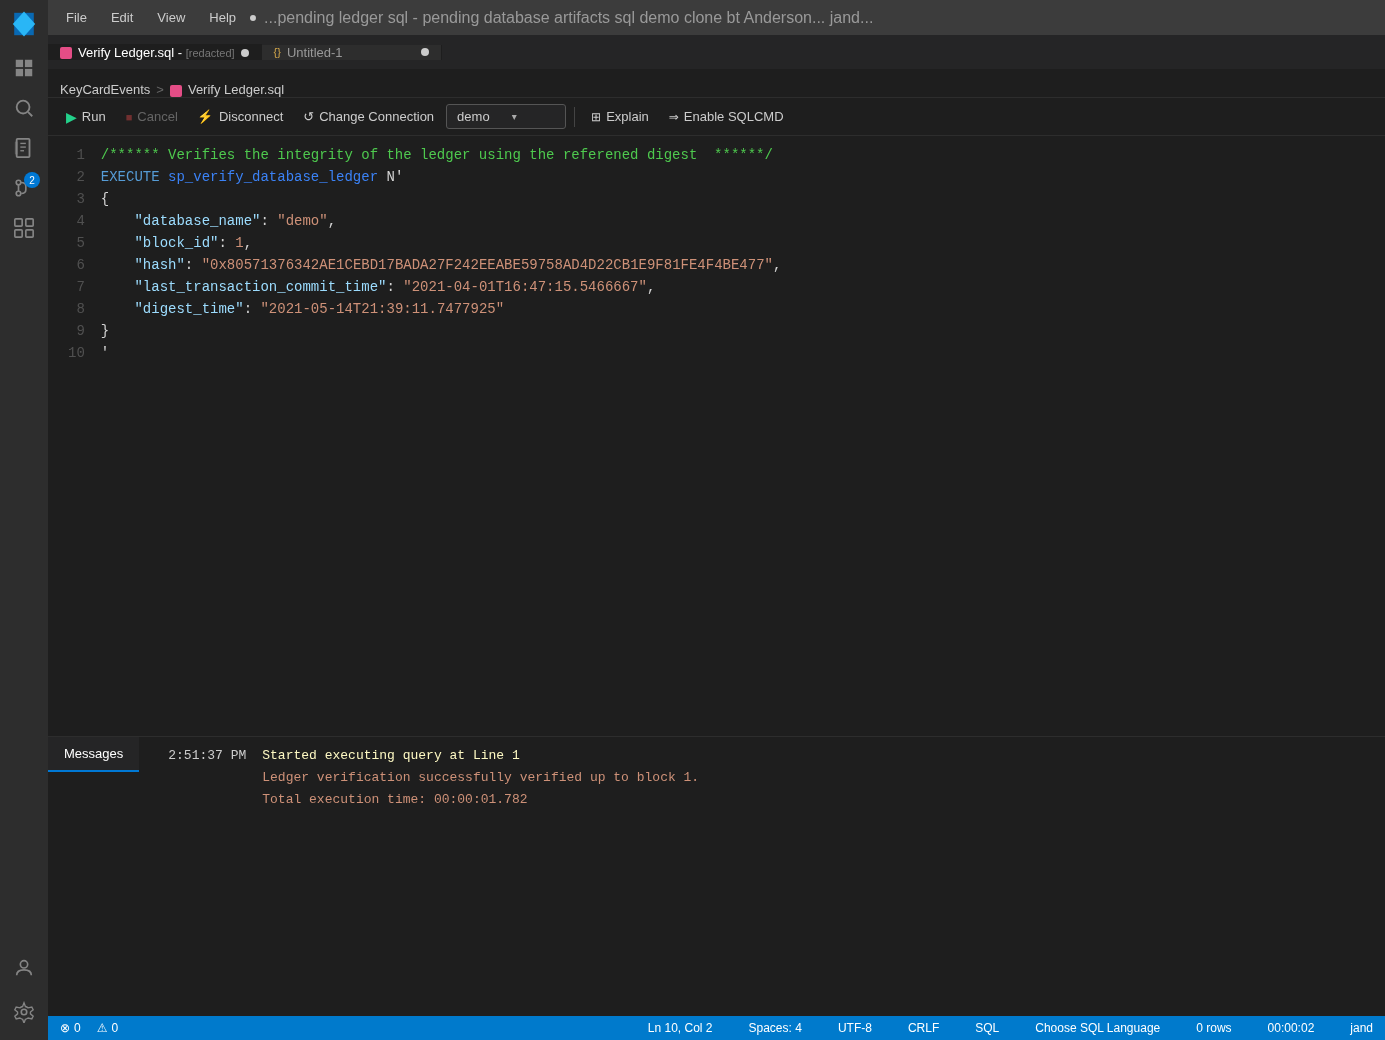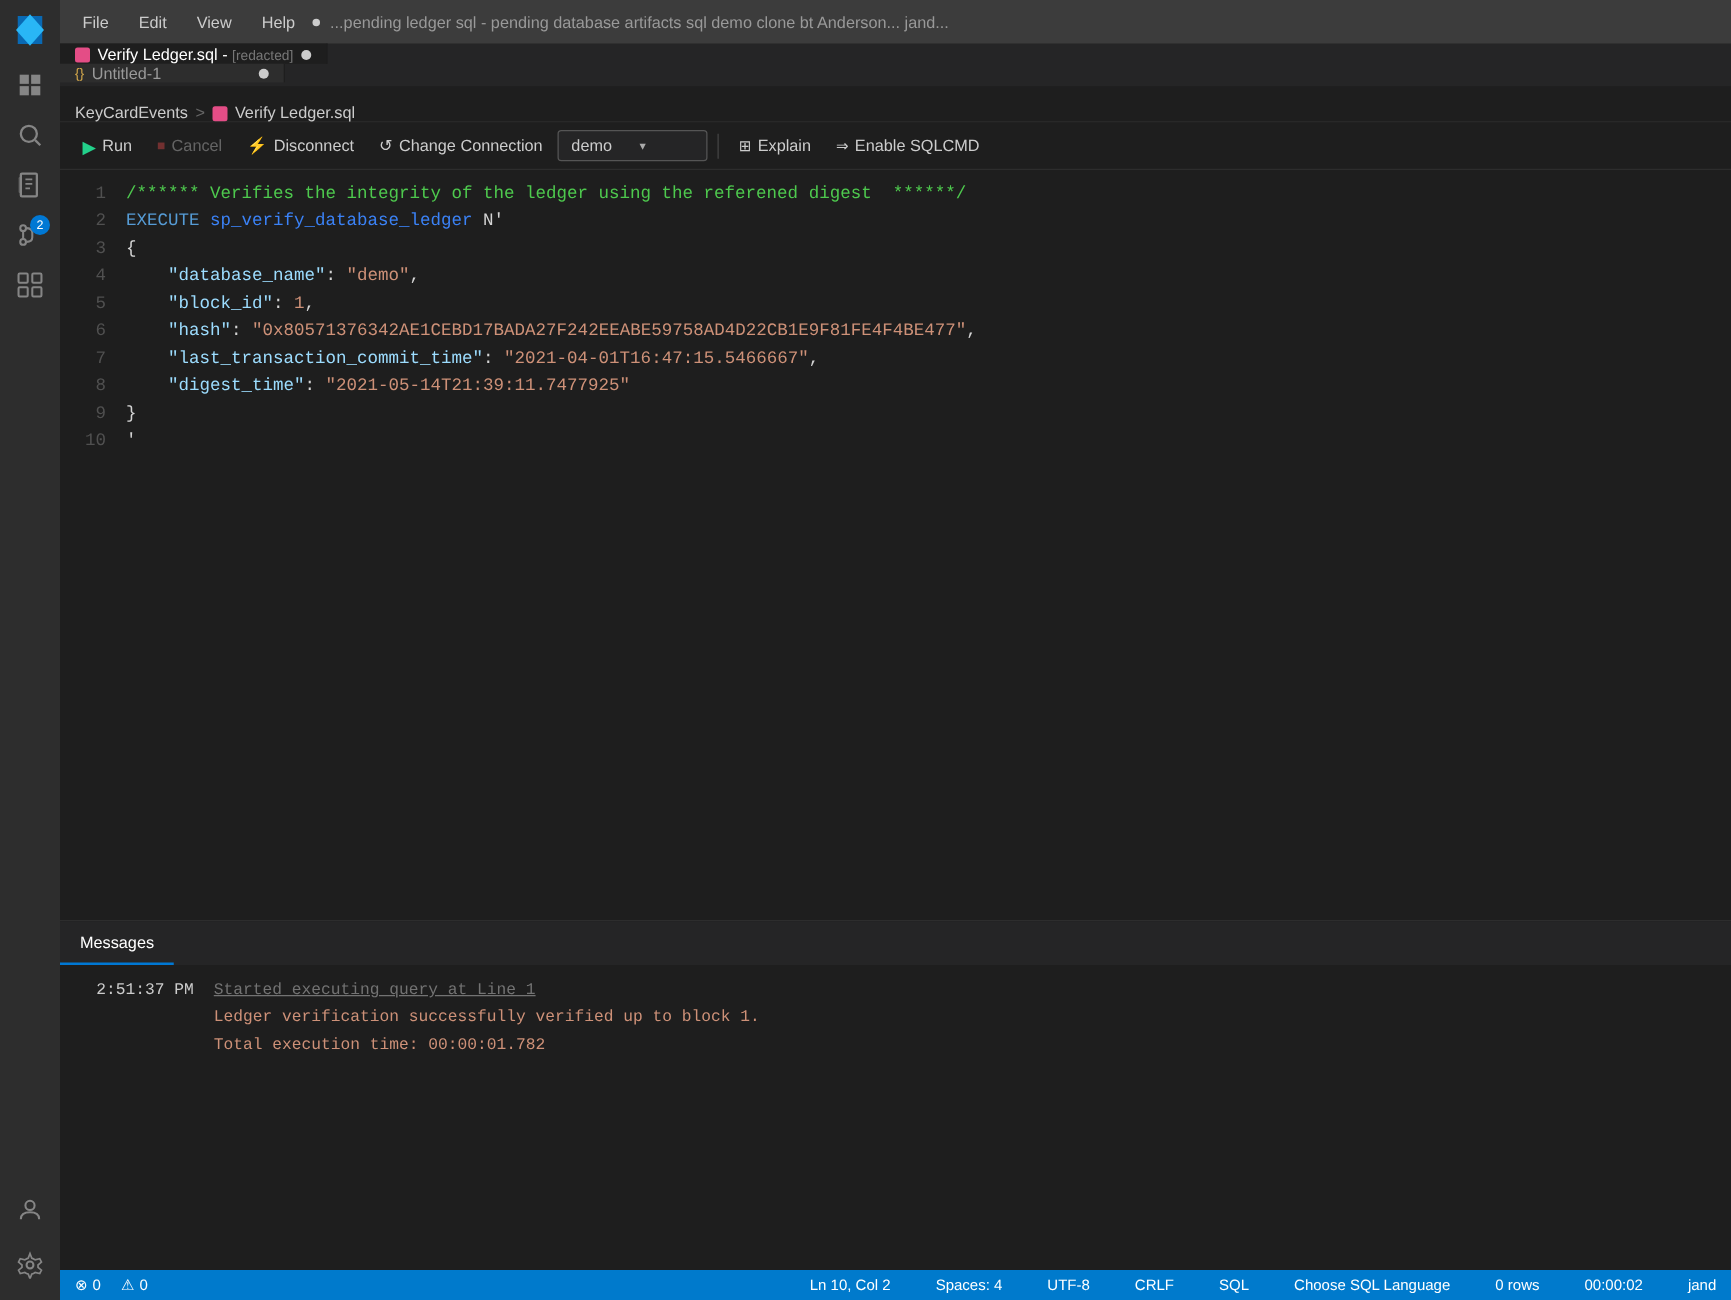--- a/index.html
+++ b/index.html
@@ -99,32 +99,31 @@
     }
     .title-bar-dot {
       width: 6px;
       height: 6px;
       background: #cccccc;
       border-radius: 50%;
       margin: 0 8px;
     }
     .title-bar-path {
       color: #999999;
-      font-size: 13px;
+      font-size: 16px;
     }
 
     
     .tab-bar {
       height: 35px;
       background: #252526;
       display: flex;
-      align-items: flex-start;
+      align-items: center;
       flex-shrink: 0;
       border-bottom: 1px solid #1e1e1e;
-      flex-direction: column;
     }
     .tab {
       display: flex;
       align-items: center;
       padding: 0 12px;
       background: #2d2d2d;
       border-right: 1px solid #1e1e1e;
       cursor: pointer;
       font-family: sans-serif;
       font-size: 13px;
@@ -279,21 +278,21 @@
     .c-white { color: #d4d4d4; }
     .c-yellow { color: #3b82f6; }
     .c-string { color: #ce9178; }
     .c-key { color: #9cdcfe; }
 
     
     .messages-panel {
       height: 280px;
       background: #1e1e1e;
       display: flex;
-      flex-direction: column;
+      flex-direction: row;
       flex-shrink: 0;
       border-top: 1px solid #2d2d2d;
     }
     .messages-tabs {
       height: 36px;
       background: #252526;
       display: flex;
       align-items: stretch;
       flex-shrink: 0;
       border-bottom: 1px solid #1e1e1e;
@@ -328,22 +327,21 @@
     .message-time {
       color: #cccccc;
       flex-shrink: 0;
       white-space: nowrap;
     }
     .message-text {
       color: #ce9178;
       white-space: pre;
     }
     .message-link {
-      text-decoration: underline;
-      color: #737373;
+      color: #fef9c3;
     }
 
     
     .status-bar {
       height: 24px;
       background: #007acc;
       display: flex;
       align-items: center;
       padding: 0 8px;
       font-family: sans-serif;

